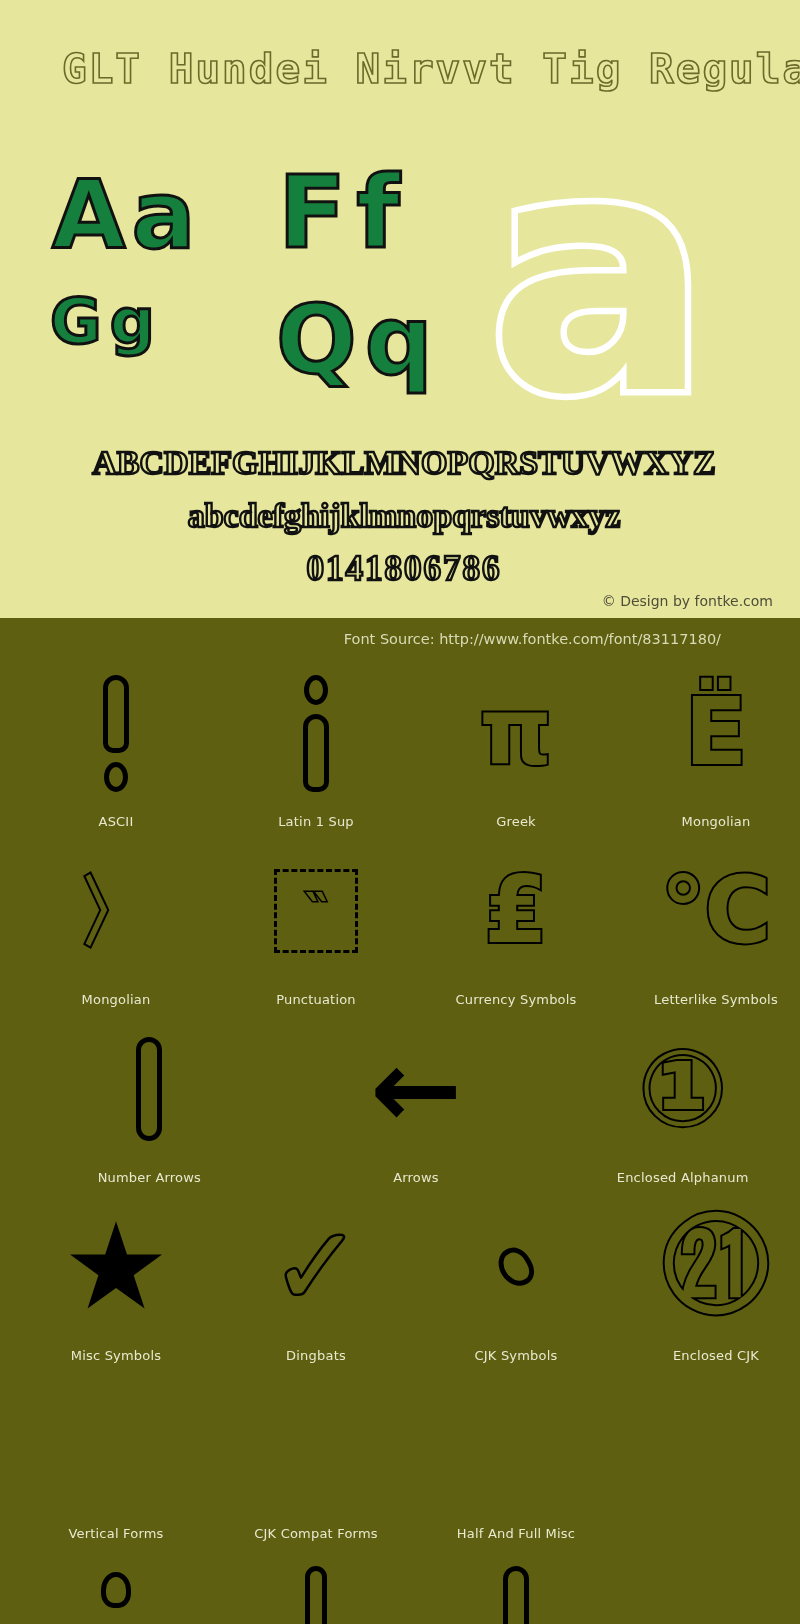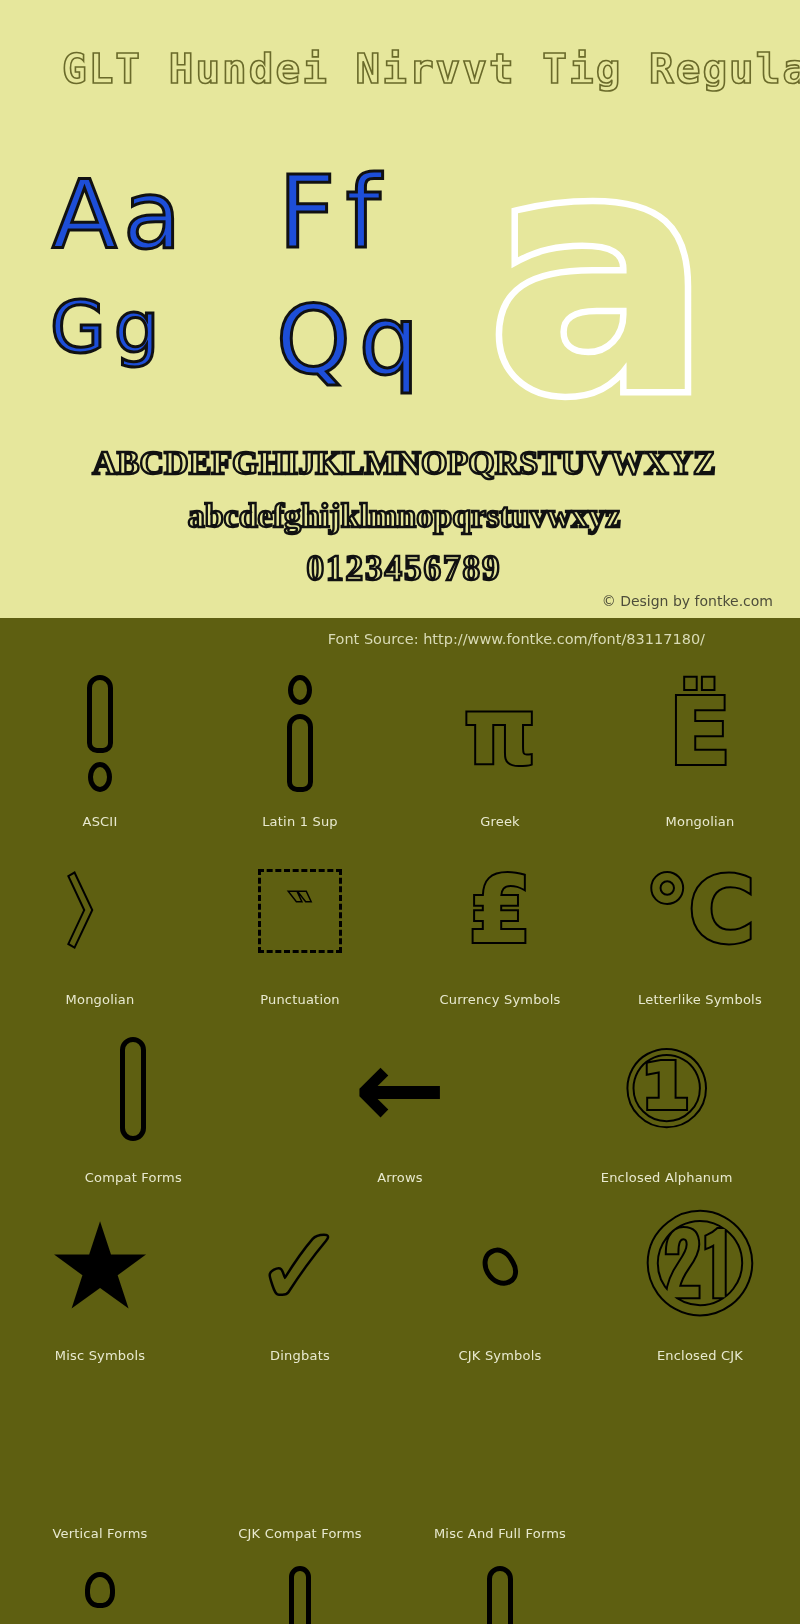--- a/index.html
+++ b/index.html
@@ -25,28 +25,28 @@
     letter-spacing:2px;
     white-space:nowrap;
   }
 
   #big-samples{
     position:absolute; left:0; top:150px; width:800px; height:280px;
   }
   .sample-cell{
     position:absolute;
     font-family:"DejaVu Sans", sans-serif;
-    font-weight:normal;
-    color:#1d4ed8;
+    font-weight:bold;
+    color:#15803d;
     -webkit-text-stroke:3px #111;
     white-space:nowrap;
   }
   #sample-Aa{ left:52px; top:10px;  font-size:95px; letter-spacing:6px;}
   #sample-Ff{ left:278px; top:4px;  font-size:100px; letter-spacing:10px;}
-  #sample-Gg{ left:50px; top:135px; font-size:72px; letter-spacing:8px;}
+  #sample-Gg{ left:50px; top:135px; font-size:63px; letter-spacing:8px;}
   #sample-Qq{ left:276px; top:135px;font-size:95px; letter-spacing:8px;}
 
   #sample-hero{
     position:absolute; left:488px; top:-40px;
     font-size:330px; line-height:330px;
     font-family:"DejaVu Sans", sans-serif; font-weight:bold;
     color:#e6e79c;
     -webkit-text-stroke:13px #ffffff;
     paint-order:stroke fill;
   }
@@ -72,21 +72,21 @@
 
   #copyright-line{
     position:absolute; right:27px; top:593px;
     font-size:14px; color:#4d4d3a;
     font-family:"DejaVu Sans", sans-serif;
     white-space:nowrap;
   }
 
   
   #blocks-panel{
-    position:absolute; left:0; top:618px; width:732px; height:1006px;
+    position:absolute; left:16px; top:618px; width:732px; height:1006px;
     background:#5e5f11;
   }
   #font-source-line{
     position:absolute; right:27px; top:13px;
     font-size:14.5px; color:#d9dbb6;
     font-family:"DejaVu Sans", sans-serif;
     white-space:nowrap;
   }
 
   #blocks-grid{
@@ -181,21 +181,21 @@
     <div class="sample-cell" id="sample-Aa">Aa</div>
     <div class="sample-cell" id="sample-Ff">Ff</div>
     <div class="sample-cell" id="sample-Gg">Gg</div>
     <div class="sample-cell" id="sample-Qq">Qq</div>
     <div id="sample-hero">a</div>
   </div>
 
   <div id="charset-lines">
     <div class="charset-line" id="charset-upper">ABCDEFGHIJKLMNOPQRSTUVWXYZ</div>
     <div class="charset-line" id="charset-lower">abcdefghijklmnopqrstuvwxyz</div>
-    <div class="charset-line" id="charset-digits">0123456789</div>
+    <div class="charset-line" id="charset-digits">0141806786</div>
   </div>
 
   <div id="copyright-line">© Design by fontke.com</div>
 </div>
 
 <div id="blocks-panel">
 
   <div id="font-source-line">Font Source: http://www.fontke.com/font/83117180/</div>
 
   <div id="blocks-grid">
@@ -248,21 +248,21 @@
         <div class="block-glyph g-lg">℃</div>
         <div class="block-label">Letterlike Symbols</div>
       </div>
     </div>
 
     <div class="block-row">
       <div class="block-cell">
         <div class="block-glyph">
           <div class="tall-bar"></div>
         </div>
-        <div class="block-label">Compat Forms</div>
+        <div class="block-label">Number Arrows</div>
       </div>
       <div class="block-cell">
         <div class="block-glyph">
           <span class="arrow-left">←</span>
         </div>
         <div class="block-label">Arrows</div>
       </div>
       <div class="block-cell">
         <div class="block-glyph g-xl">①</div>
         <div class="block-label">Enclosed Alphanum</div>
@@ -298,21 +298,21 @@
       <div class="block-cell">
         <div class="block-glyph"></div>
         <div class="block-label">Vertical Forms</div>
       </div>
       <div class="block-cell">
         <div class="block-glyph"></div>
         <div class="block-label">CJK Compat Forms</div>
       </div>
       <div class="block-cell">
         <div class="block-glyph"></div>
-        <div class="block-label">Misc And Full Forms</div>
+        <div class="block-label">Half And Full Misc</div>
       </div>
       <div class="block-cell">
         <div class="block-glyph"></div>
         <div class="block-label"></div>
       </div>
     </div>
 
     <div class="block-row" style="height:168px;">
       <div class="block-cell">
         <div class="block-glyph" style="align-items:flex-start;padding-top:28px;">

